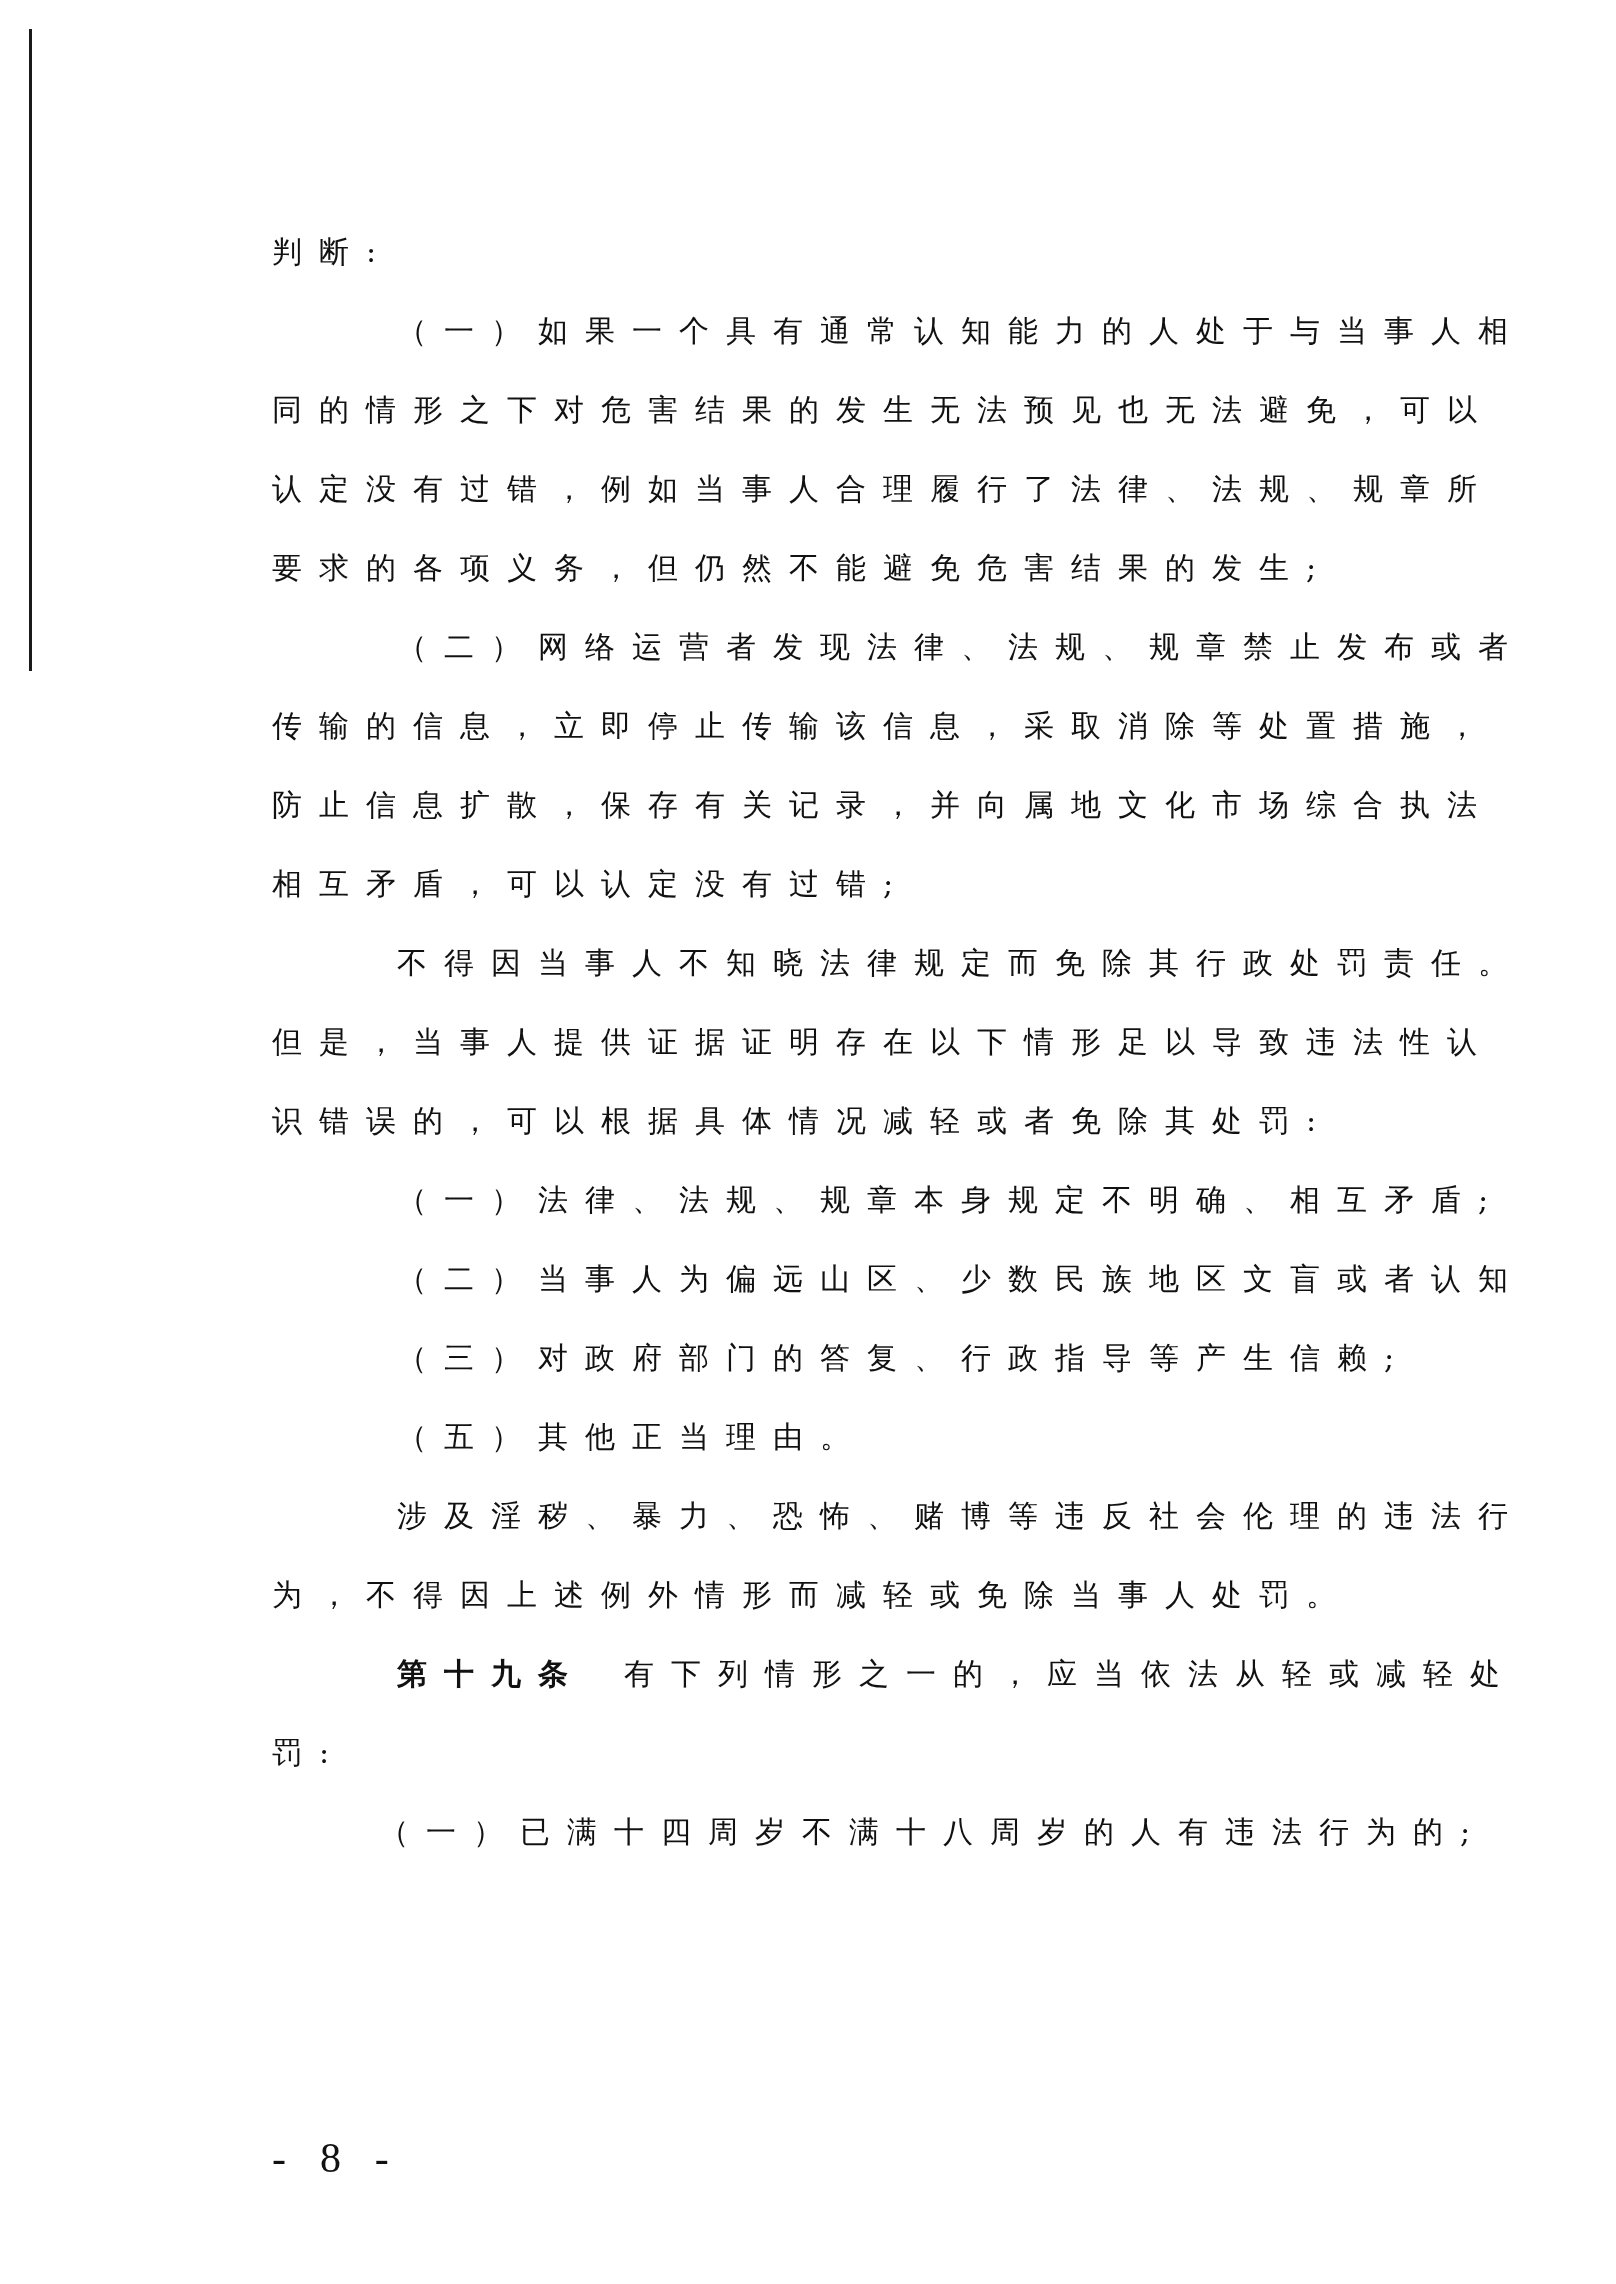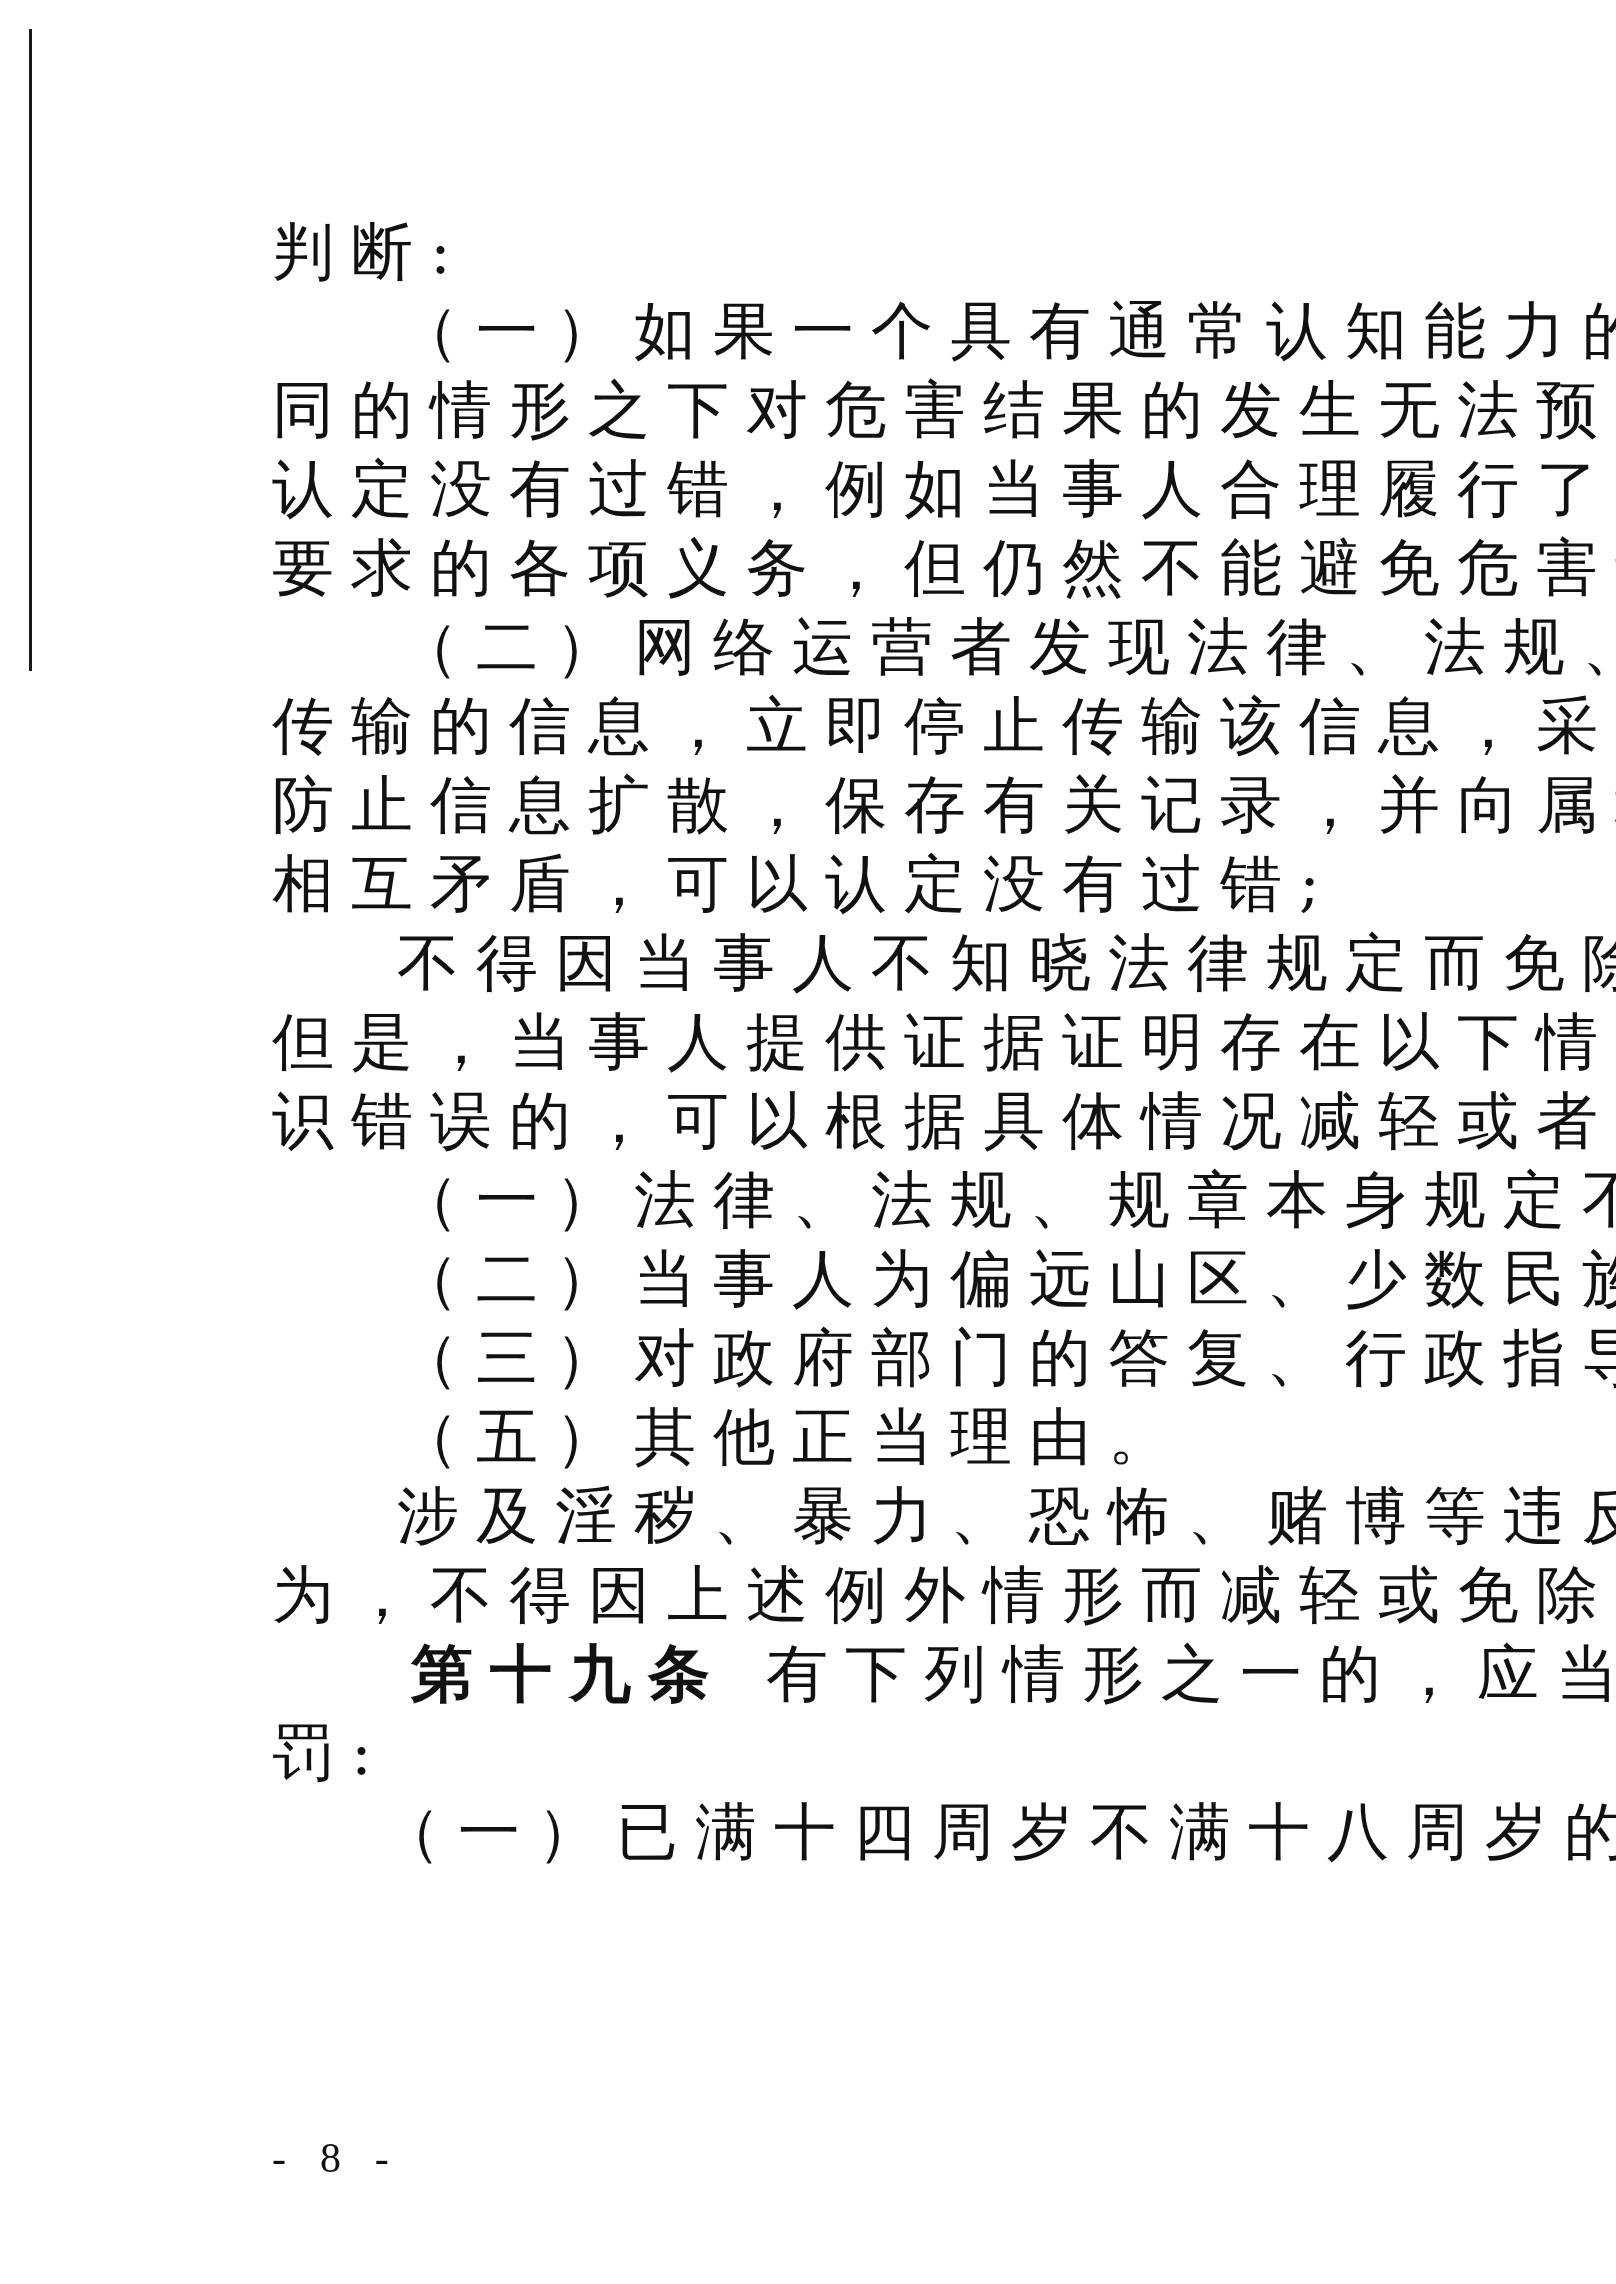--- a/index.html
+++ b/index.html
@@ -1,23 +1,23 @@
 <!DOCTYPE html>
 <html style="font-size:10.4px"><head>
 <meta charset="utf-8">
 <style>
   html, body { margin:0; padding:0; background:#ffffff; }
   body { width:1617px; height:2284px; position:relative; overflow:hidden;
          font-family:"DejaVu Serif","Liberation Serif",serif; color:#111; }
   .rule { position:absolute; left:29px; top:29px; width:2.6px; height:642px; background:#1a1a1a; }
   .content { position:absolute; left:272px; top:212px; width:1137px; }
-  .line { height:79px; line-height:79px; font-size:62px; letter-spacing:17px; white-space:nowrap; }
+  .line { height:79px; line-height:79px; font-size:30px; letter-spacing:17px; white-space:nowrap; }
   .indent1 { padding-left:125px; }
   .indent2 { padding-left:107px; }
-  .bold { font-weight:bold;margin-left:14px; }
+  .bold { font-weight:bold; }
   .gap { display:inline-block; width:39px; }
   .page-num { position:absolute; left:272px; top:2134px; font-size:42px; letter-spacing:11.7px;
               font-family:"Liberation Serif",serif; }
 </style>
 </head>
 <body>
 
 <div class="rule"></div>
 
 <div class="content">

